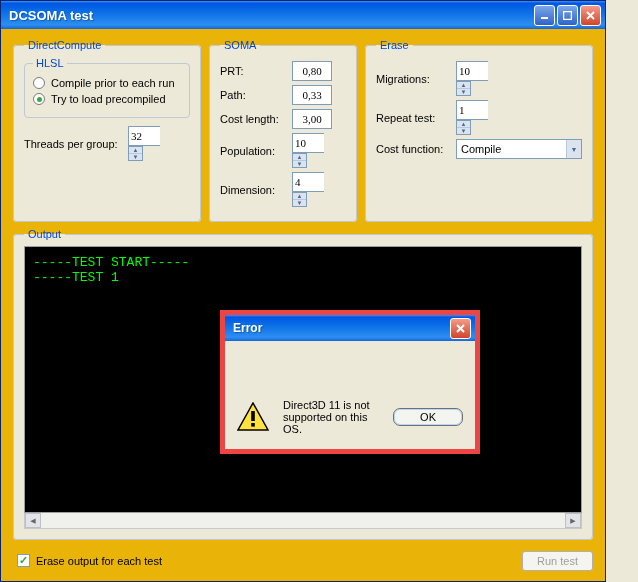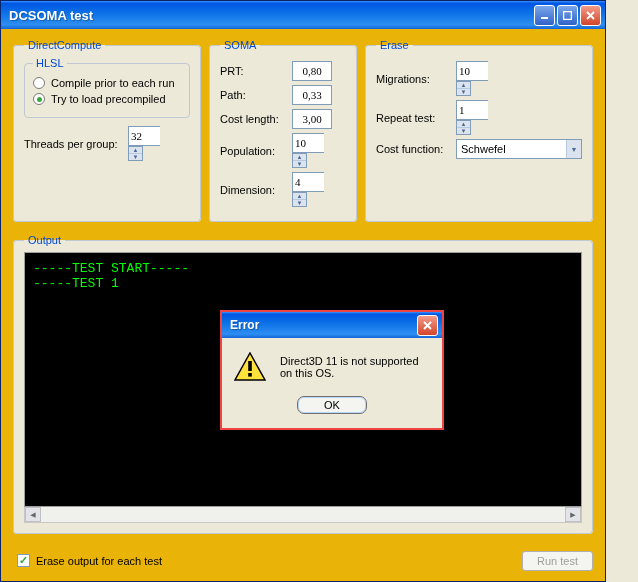--- a/index.html
+++ b/index.html
@@ -44,21 +44,21 @@
     font-size: 11px;
   }
   .winbtn.close {
     background: linear-gradient(to bottom, #f49b88, #d1452b);
   }
   .content {
     flex: 1;
     padding: 10px 12px;
     display: flex;
     flex-direction: column;
-    gap: 12px;
+    gap: 6px;
   }
   .top-row {
     display: flex;
     gap: 8px;
   }
   fieldset.groupbox {
     border: 1px solid #c0c8d4;
     border-radius: 4px;
     background: #ece9d8;
     padding: 6px 10px 10px 10px;
@@ -220,31 +220,32 @@
     background: #f4f4f0;
     padding: 3px 14px;
     border-radius: 3px;
     color: #a0a0a0;
   }
   
   .dialog {
     position: absolute;
     left: 220px;
     top: 310px;
-    width: 224px;
-    border: 2px solid #ef4444;
+    width: 260px;
+    border: 5px solid #ef4444;
     background: #ece9d8;
     box-shadow: 2px 2px 6px rgba(0,0,0,0.4);
   }
   .dialog .titlebar { height: 26px; font-size: 12px; }
   .dialog .dbody {
     padding: 14px 12px 14px 12px;
     display: flex;
-    flex-direction: column;
+    flex-direction: row;
     gap: 14px;
+    margin-top: 44px;
   }
   .dialog .drow {
     display: flex;
     gap: 14px;
     align-items: center;
   }
   .warnicon svg { display: block; }
   .dialog .dbtn {
     align-self: center;
     border: 1px solid #707070;
@@ -361,21 +362,21 @@
             <input class="textbox" value="1" style="">
             <div class="spinbtns">
                 <div>▲</div>
                 <div>▼</div>
               </div>
           </div>
         </div>
         <div class="field-row">
           <label>Cost function:</label>
           <div class="combo" style="flex:1;">
-            <span>Schwefel</span>
+            <span>Compile</span>
             <div class="arrow">▼</div>
           </div>
         </div>
       </fieldset>
     </div>
 
     <fieldset class="groupbox gb-output">
       <legend>Output</legend>
       <div class="console-wrap">-----TEST START-----
 -----TEST 1</div>

